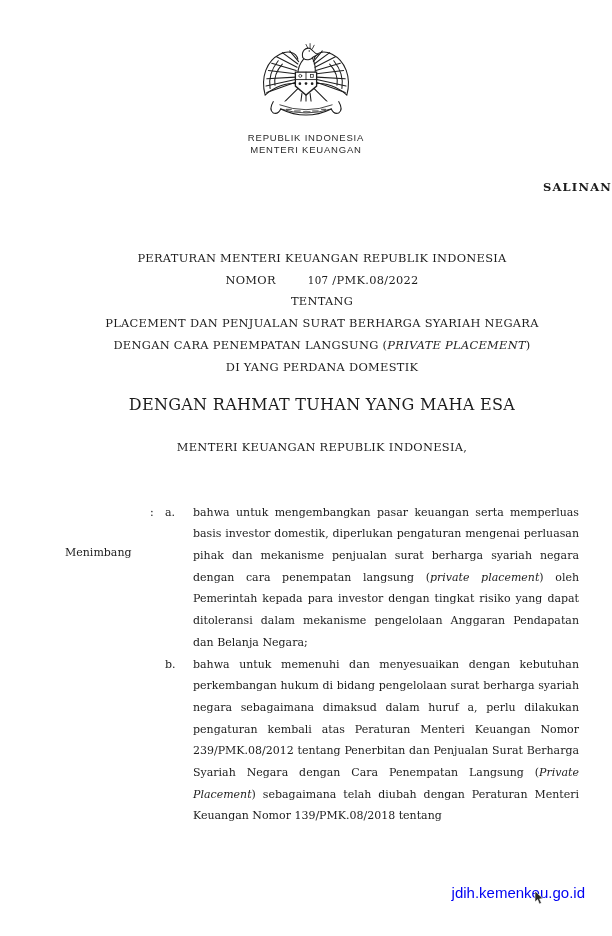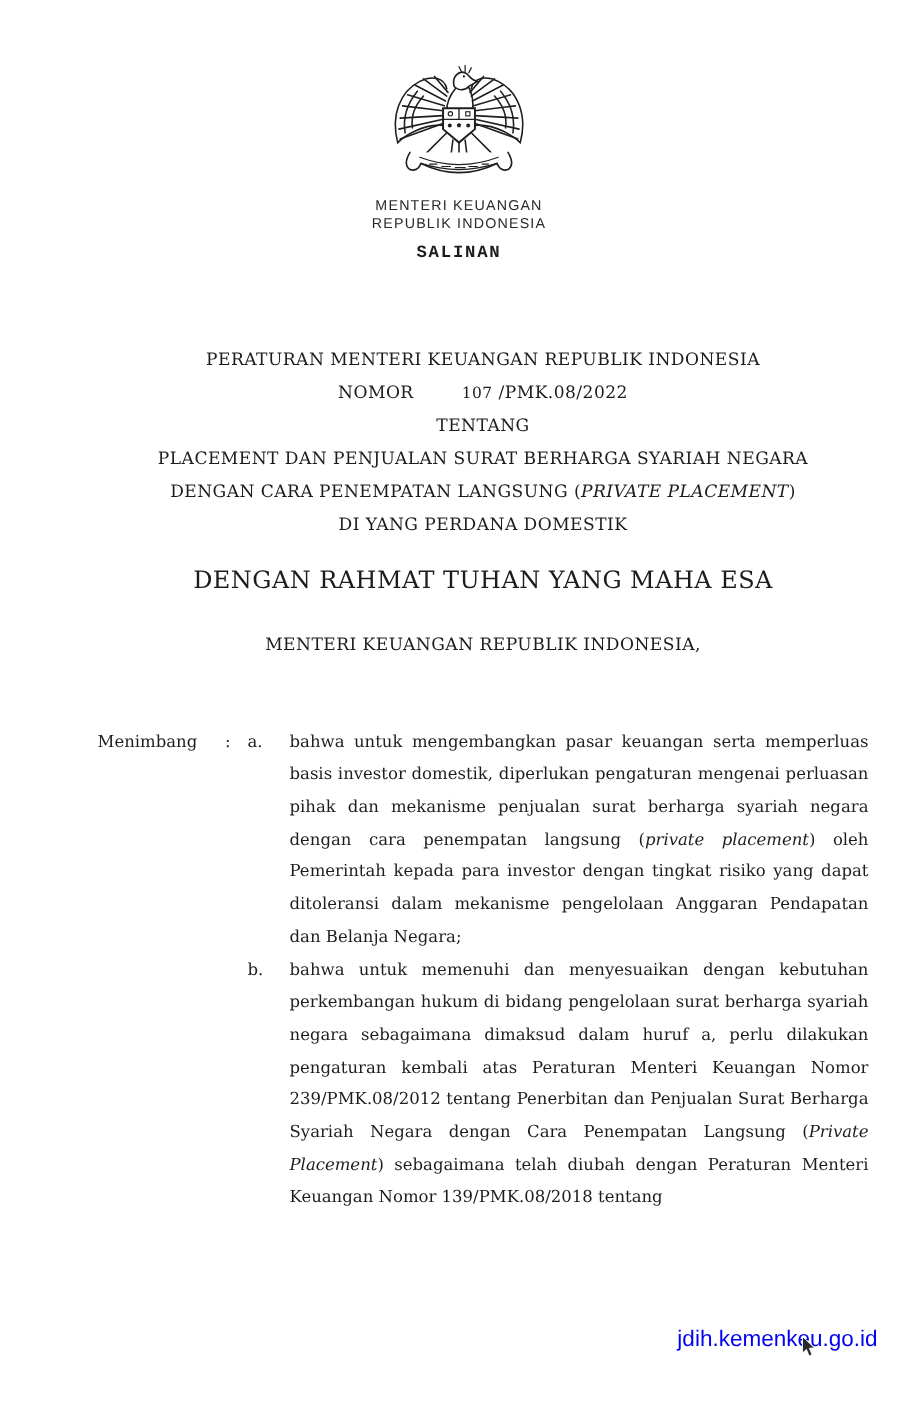--- a/index.html
+++ b/index.html
@@ -26,26 +26,25 @@
   .ministry {
     margin-top: 4px;
     text-align: center;
     font-family: "Liberation Sans", sans-serif;
     font-size: 9.5px;
     line-height: 11.5px;
     letter-spacing: 0.8px;
     color: #2a2a2a;
   }
   .salinan {
-    margin-top: 7px;
-    text-align: center;
+    margin-top: 25px;
+    text-align: right;
     font-size: 11.5px;
     font-weight: bold;
     letter-spacing: 1.2px;
-    font-family: Liberation Mono, monospace;
   }
   
   .title-block {
     margin-top: 54px;
     text-align: center;
     font-size: 11.4px;
     line-height: 21.7px;
     letter-spacing: 0.3px;
   }
   .nomor-label { margin-right: 32px; }
@@ -64,21 +63,21 @@
     line-height: 21.7px;
     letter-spacing: 0.3px;
   }
   
   .consider-row {
     margin-top: 43px;
     display: flex;
     font-size: 11px;
     line-height: 21.7px;
   }
-  .consider-label { width: 85px; flex: 0 0 85px; }
+  .consider-label { width: 85px; flex: 0 0 85px; margin-top: 40px; }
   .consider-colon { width: 15px; flex: 0 0 15px; }
   .consider-items { flex: 1; }
   .consider-item { display: flex; }
   .item-marker { width: 28px; flex: 0 0 28px; }
   .item-text {
     flex: 1;
     text-align: justify;
     text-justify: inter-word;
   }
   .item-text i { font-style: italic; }
@@ -154,22 +153,22 @@
       <path d="M55,64 L53,80 M60,66 L60,82 M65,64 L67,80"></path>
       <path d="M53,80 Q60,86 67,80"></path>
 
       <path d="M50,58 L34,74 M70,58 L86,74"></path>
 
       <path d="M20,74 Q14,84 20,88 Q26,90 29,83 Q60,98 91,83 Q94,90 100,88 Q106,84 100,74" fill="#ffffff"></path>
       <path d="M29,83 Q60,93 91,83 M28,78 Q60,90 92,78" stroke-width="1"></path>
       <path d="M36,83.5 h6 M46,85.5 h7 M57,86.5 h8 M68,85.5 h7 M79,83.5 h5" stroke-width="1"></path>
     </svg>
     <div class="ministry">
+      <div>REPUBLIK INDONESIA</div>
       <div>MENTERI KEUANGAN</div>
-      <div>REPUBLIK INDONESIA</div>
     </div>
     <div class="salinan">SALINAN</div>
   </div>
 
   <div class="content">
 
     <div class="title-block">
       <div>PERATURAN MENTERI KEUANGAN REPUBLIK INDONESIA</div>
       <div>
         <span class="nomor-label">NOMOR</span><span class="nomor-number">107</span><span>/PMK.08/2022</span>

